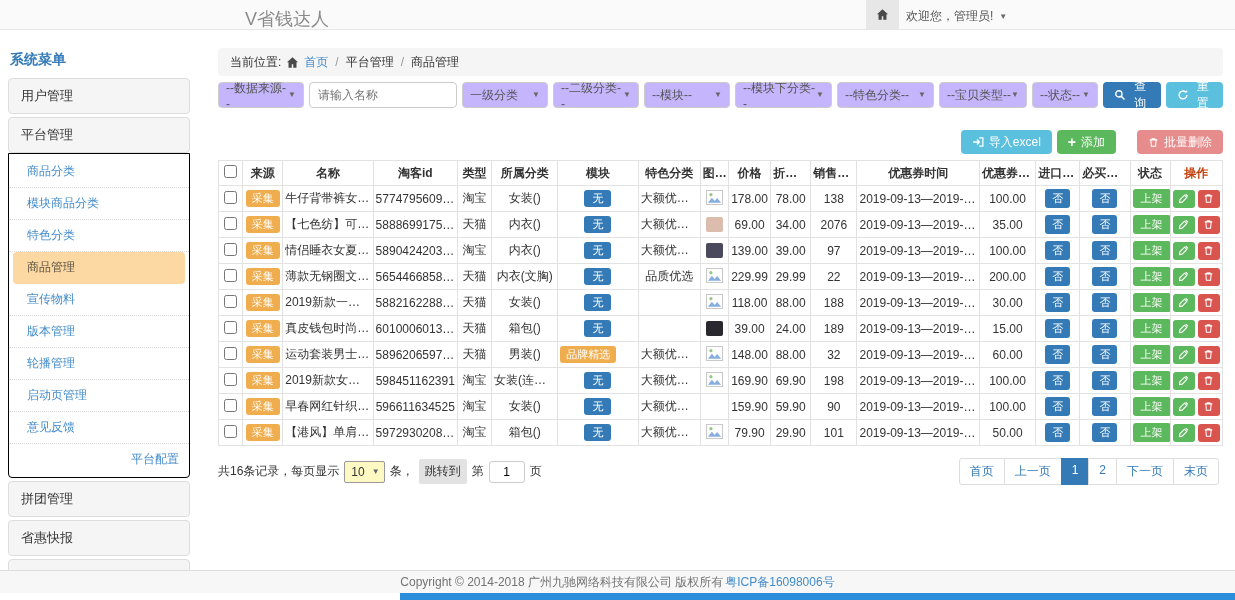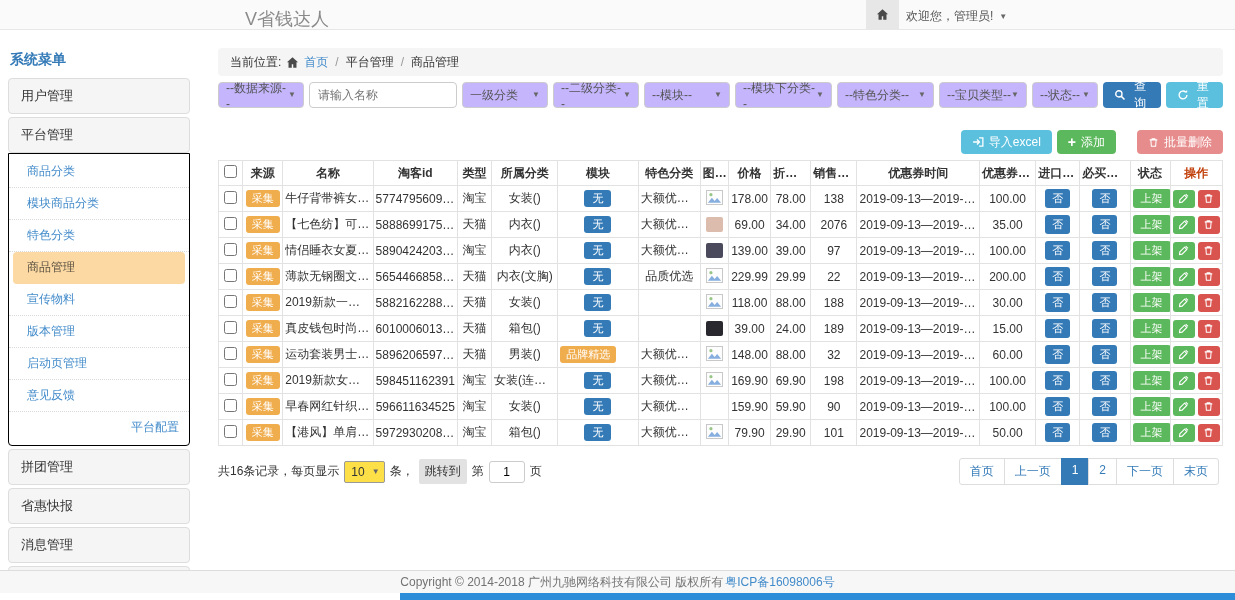--- a/index.html
+++ b/index.html
@@ -86,21 +86,21 @@
   .icon-btn.red { background:#d9534f; margin-left:3px; }
   .thumb { display:inline-block; width:17px; height:15px; border-radius:2px; vertical-align:middle; }
   .thumb.pink { background:#dcbcac; }
   .thumb.dark { background:#4a4a5c; }
   .thumb.black { background:#28282e; }
   .svg-wrap { display:inline-flex; align-items:center; }
 
   
   .pgrow { display:flex; justify-content:space-between; align-items:center; margin-top:12px; color:#333; }
   .pg-left { display:inline-flex; align-items:center; gap:5px; }
-  .pg-select { border:1px solid #999; border-radius:2px; background:#fde047; height:22px; padding:0 4px 0 6px;
+  .pg-select { border:1px solid #999; border-radius:2px; background:#fef9c3; height:22px; padding:0 4px 0 6px;
                display:inline-flex; align-items:center; gap:7px; cursor:pointer; }
   .jump-btn { background:#e2e2e2; color:#333; padding:4px 6px; border-radius:2px; cursor:pointer; }
   .pg-input { width:36px; height:22px; border:1px solid #ccc; border-radius:3px; text-align:center; font-size:12px; outline:none; }
   .pager { display:flex; margin-right:4px; }
   .pager .pg { border:1px solid #ddd; background:#fff; color:#337ab7; padding:4px 10px; margin-left:-1px; cursor:pointer; }
   .pager .pg:first-child { border-radius:3px 0 0 3px; }
   .pager .pg:last-child { border-radius:0 3px 3px 0; }
   .pager .pg.active { background:#337ab7; border-color:#337ab7; color:#fff; }
 
   
@@ -136,20 +136,21 @@
     <div id="menu">
         <div class="side-panel">用户管理</div>
         <div class="side-panel">平台管理</div>
         <div class="submenu">
           <div class="submenu-item">商品分类</div>
           <div class="submenu-item">模块商品分类</div>
           <div class="submenu-item">特色分类</div>
           <div class="submenu-item active">商品管理</div>
           <div class="submenu-item">宣传物料</div>
           <div class="submenu-item">版本管理</div>
+          <div class="submenu-item">轮播管理</div>
           <div class="submenu-item">启动页管理</div>
           <div class="submenu-item">意见反馈</div>
           <div class="submenu-item">平台配置</div>
         </div>
         <div class="side-panel">拼团管理</div>
         <div class="side-panel">省惠快报</div>
         <div class="side-panel">消息管理</div>
         <div class="side-panel">订单管理</div>
       </div>
   </aside>

